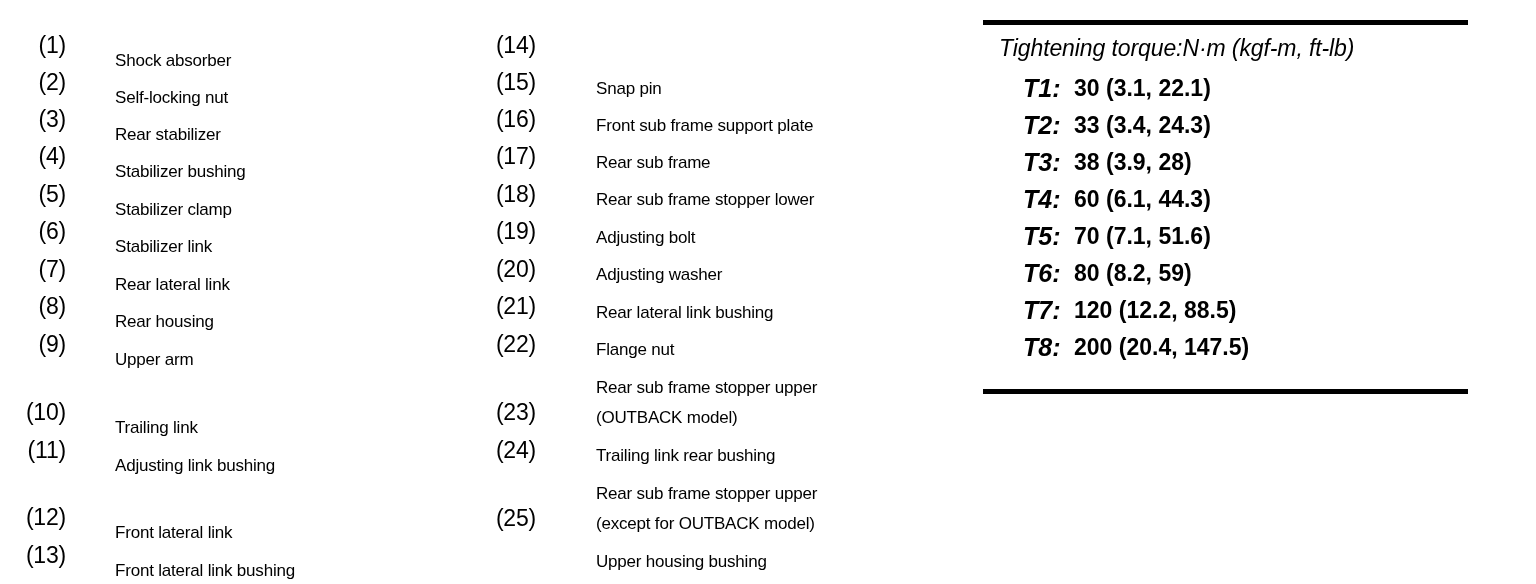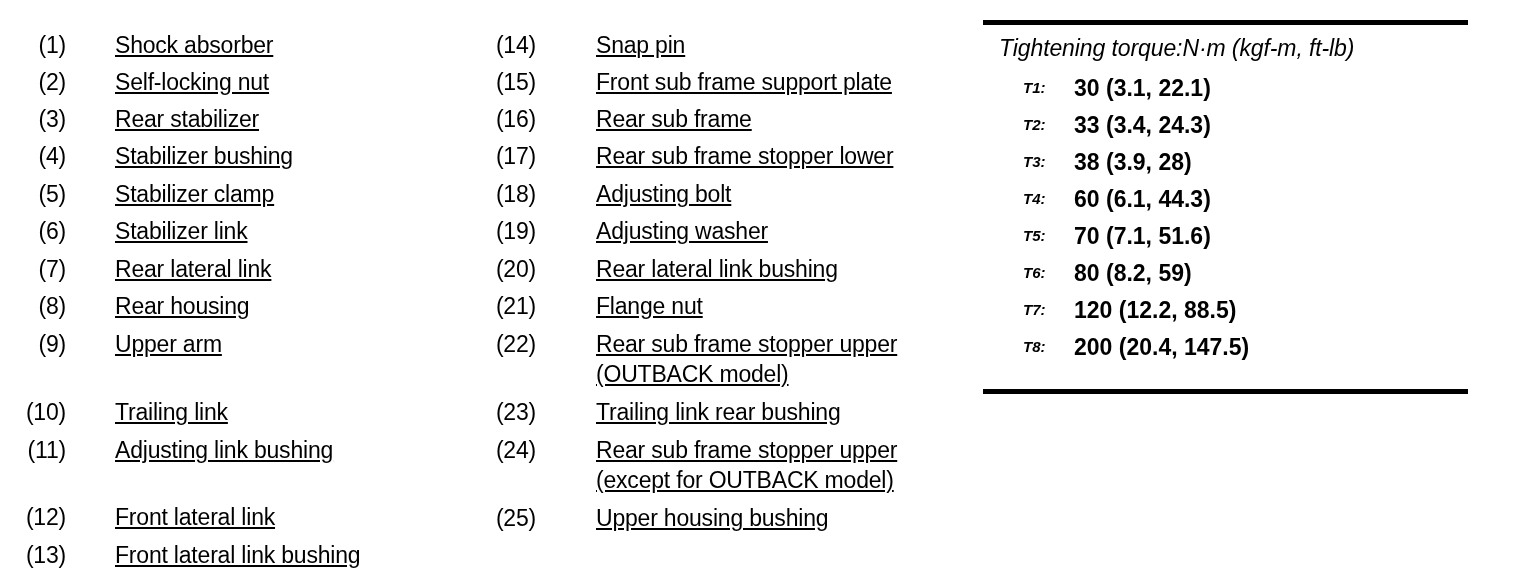--- a/index.html
+++ b/index.html
@@ -44,29 +44,28 @@
     top: 0;
     width: 66px;
     text-align: right;
     font-size: 23px;
     line-height: 30px;
     letter-spacing: -0.2px;
   }
 
   .item-label {
     position: absolute;
-    top: 0;
-    font-size: 23px;
+    top: 16px;
+    font-size: 17px;
     line-height: 30px;
     letter-spacing: -0.2px;
-    text-decoration: underline;
   }
 
   .col-1 .item-label { left: 115px; }
-  .col-2 .item-label { left: 126px; }
+  .col-2 .item-label { left: 126px; margin-top: 28px; }
 
   .item-label .sub-line {
     display: block;
   }
 
   
   .torque-box {
     position: absolute;
     left: 983px;
     top: 20px;
@@ -100,21 +99,21 @@
   .torque-row {
     position: absolute;
     left: 0;
     height: 30px;
   }
 
   .torque-key {
     position: absolute;
     left: 40px;
     top: 0;
-    font-size: 15px;
+    font-size: 25px;
     line-height: 30px;
     font-weight: bold;
     font-style: italic;
     white-space: nowrap;
   }
 
   .torque-value {
     position: absolute;
     left: 91px;
     top: 0;

